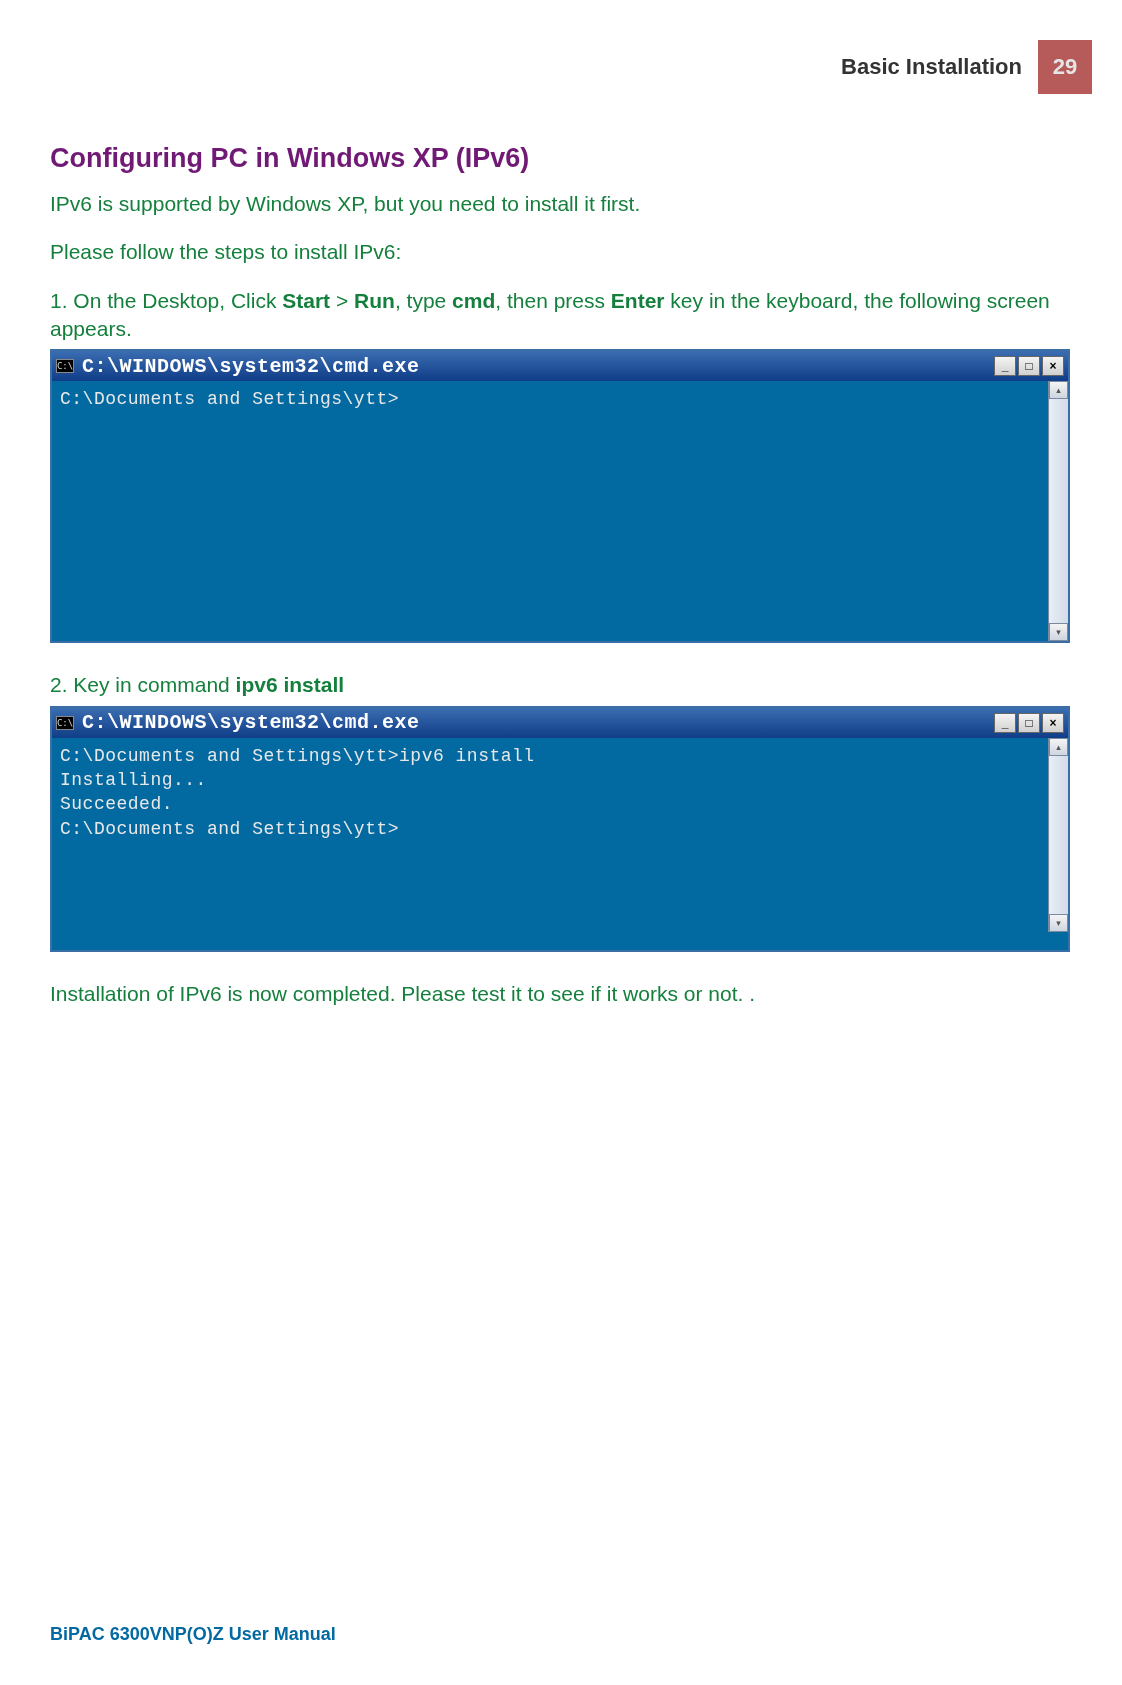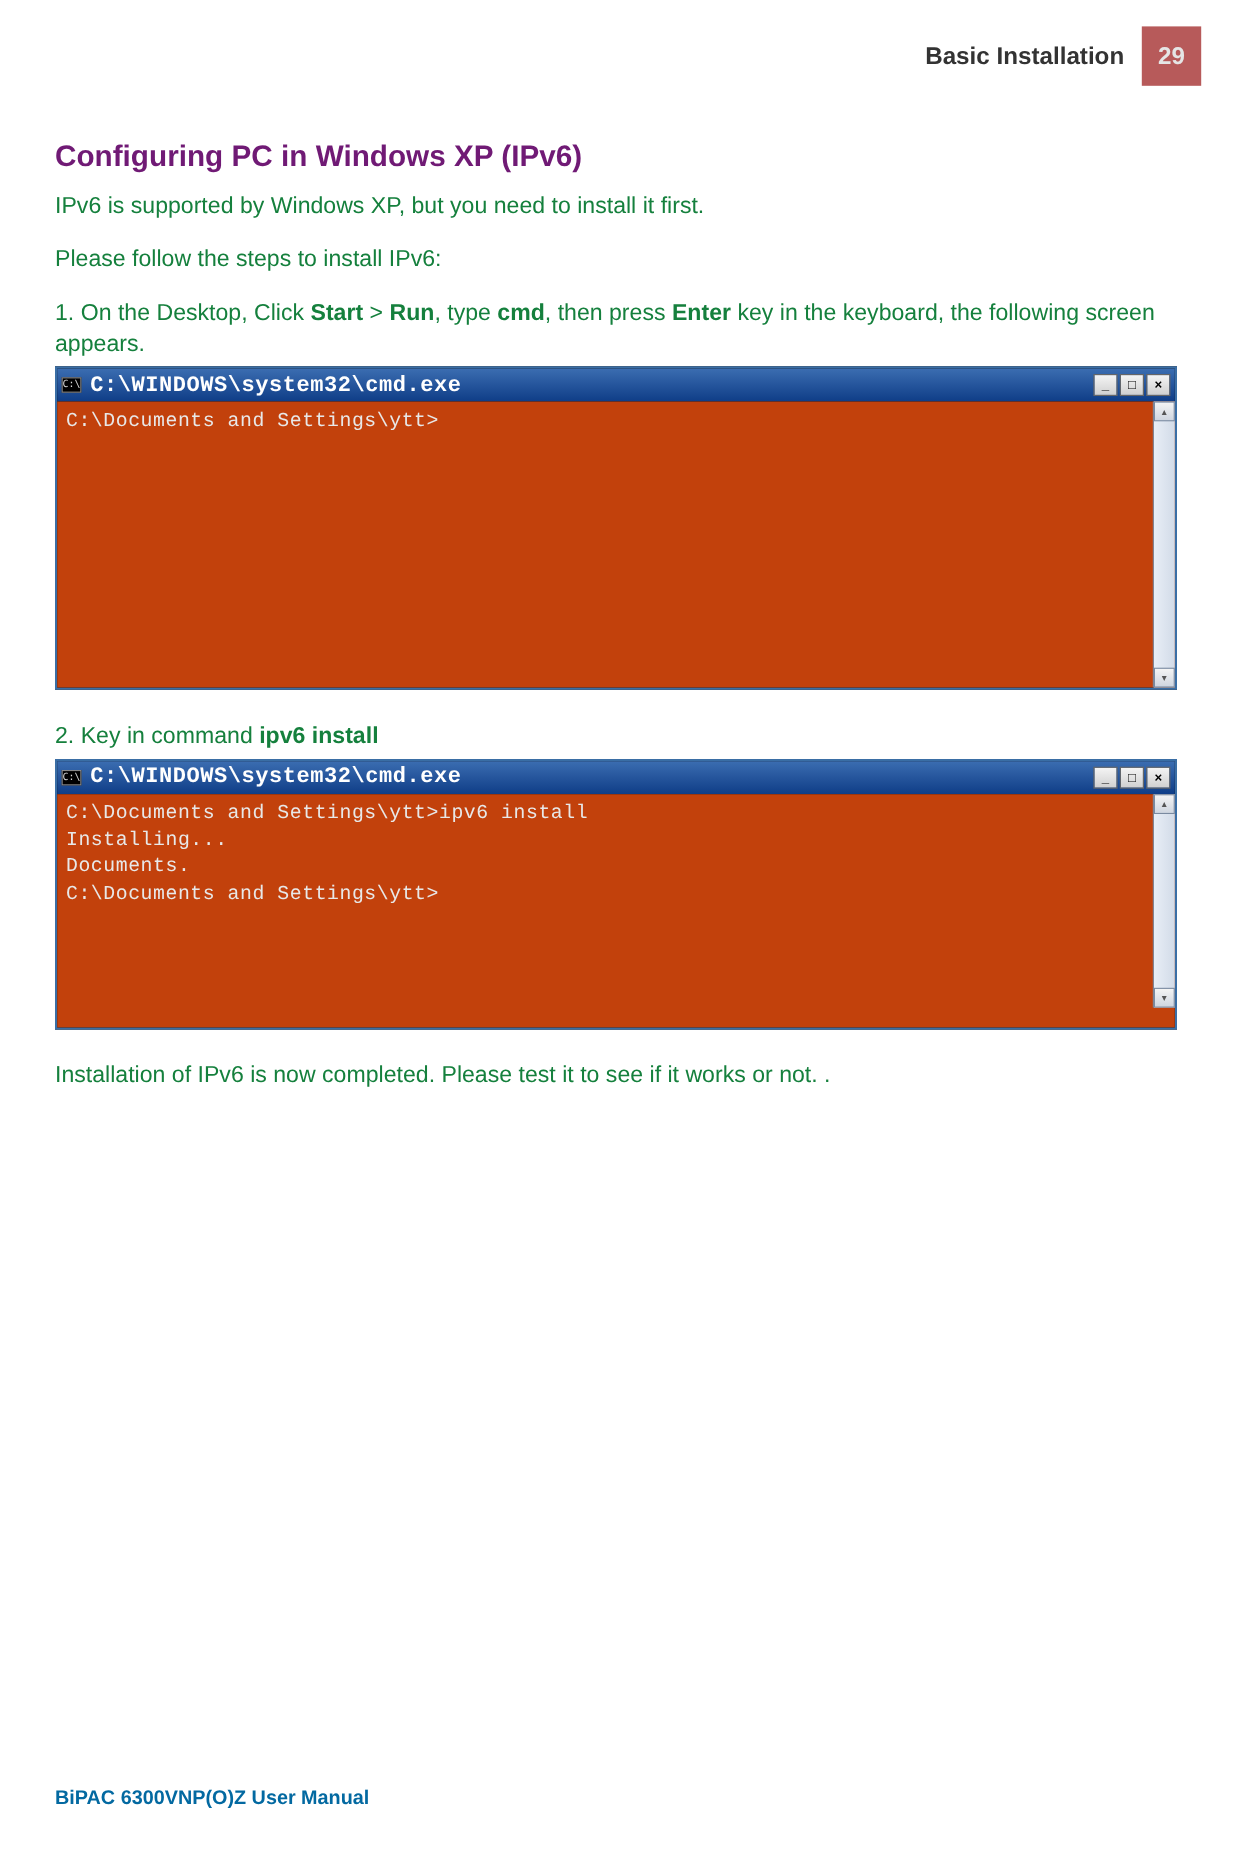--- a/index.html
+++ b/index.html
@@ -9,21 +9,21 @@
       font-family: Arial, Helvetica, sans-serif;
       background: #fff;
       color: #222;
       position: relative;
       padding: 0 50px;
     }
     .header {
       display: flex;
       justify-content: flex-end;
       align-items: stretch;
-      padding-top: 24px;
+      padding-top: 40px;
       margin-right: -20px;
     }
     .header-title {
       font-weight: bold;
       font-size: 22px;
       color: #333;
       padding: 14px 16px 0 0;
     }
     .page-badge {
       background: #b75a5a;
@@ -102,21 +102,21 @@
       font-weight: bold;
       display: flex;
       align-items: center;
       justify-content: center;
       color: #000;
     }
     .cmd-body {
       position: relative;
       padding: 6px 8px 6px 8px;
       min-height: 120px;
-      background: #c2410c;
+      background: #0369a1;
     }
     .cmd-line {
       font-family: "Courier New", monospace;
       color: #e8e8e8;
       font-size: 18px;
       white-space: pre;
       letter-spacing: 0.5px;
       line-height: 1.35;
     }
     .cmd-scroll {
@@ -202,21 +202,21 @@
     </div>
     <div class="cmd-ctrls">
       <div class="cmd-btn">_</div>
       <div class="cmd-btn">□</div>
       <div class="cmd-btn">×</div>
     </div>
   </div>
   <div class="cmd-body">
     <div class="cmd-line">C:\Documents and Settings\ytt&gt;ipv6 install</div>
     <div class="cmd-line">Installing...</div>
-    <div class="cmd-line">Documents.</div>
+    <div class="cmd-line">Succeeded.</div>
     <div class="cmd-line"></div>
     <div class="cmd-line">C:\Documents and Settings\ytt&gt;</div>
     <div class="cmd-scroll">
       <div class="cmd-scroll-btn">▴</div>
       <div class="cmd-scroll-btn">▾</div>
     </div>
   </div>
 </div>
 
 <p class="body-text">Installation of IPv6 is now completed.  Please test it to see if it works or not. .</p>

